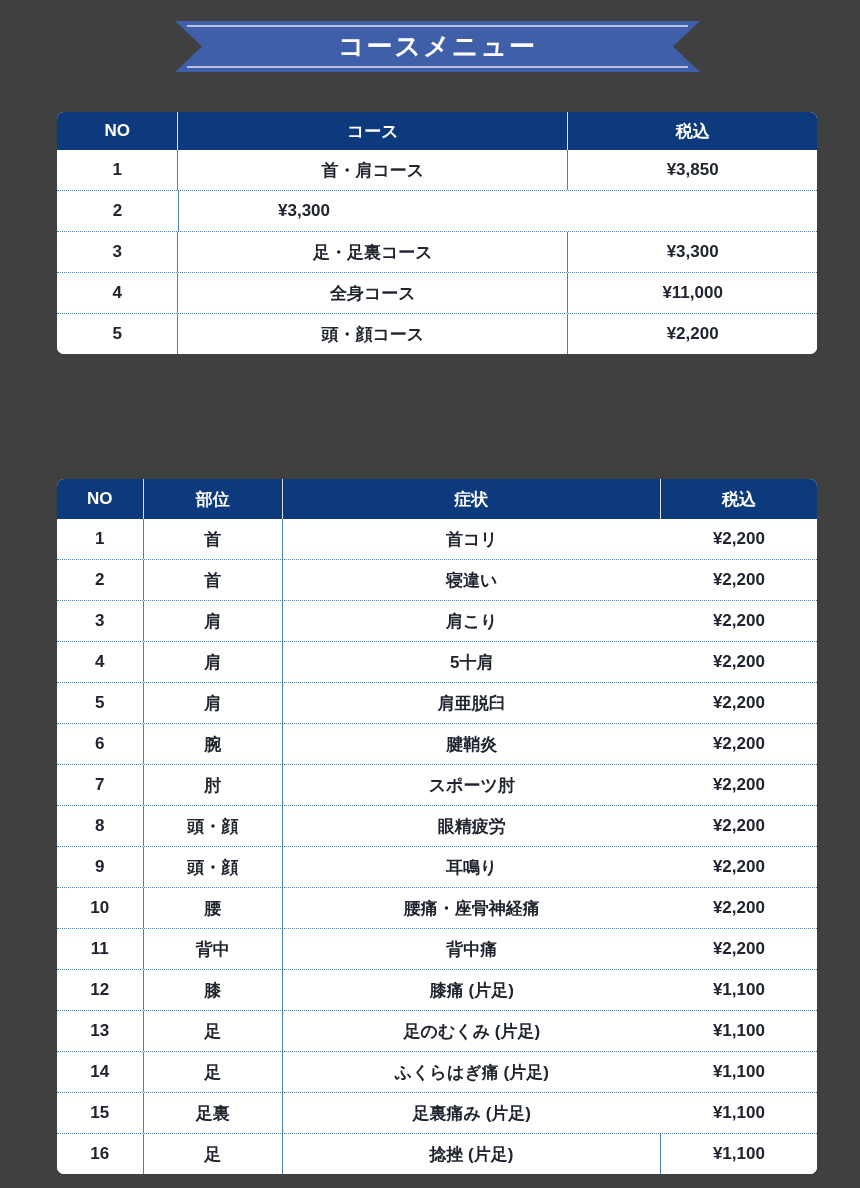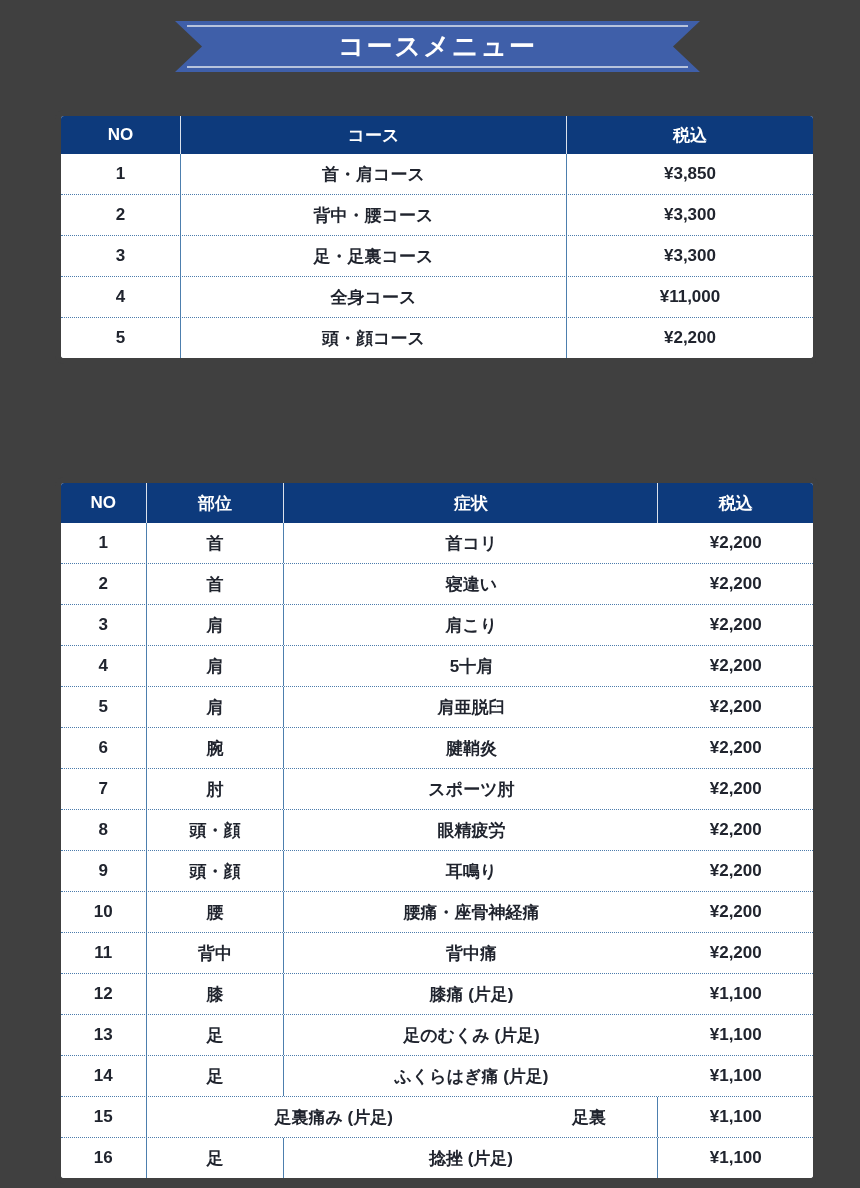--- a/index.html
+++ b/index.html
@@ -29,21 +29,21 @@
     display:flex; align-items:center; justify-content:center;
     color:#ffffff; font-weight:bold; font-size:26px; letter-spacing:2px;
   }
   #banner-course { top:21px; }
   #banner-part   { top:393px; }
 
   
   .price-table {
     position:absolute; left:55px; width:764px;
     background:#ffffff;
-    border:6px solid #404040;
+    border:2px solid #404040;
     border-radius:9px;
     overflow:hidden;
   }
   #course-table { top:110px; }
   #part-table   { top:477px; }
 
   .thead { display:flex; background:#0d3a7c; }
   .th {
     display:flex; align-items:center; justify-content:center;
     color:#ffffff; font-weight:bold; font-size:17px;
@@ -90,21 +90,20 @@
       <div class="th c1-price">税込</div>
     </div>
     <div class="tbody">
         <div class="row">
           <div class="cell c1-no sep">1</div>
           <div class="cell c1-course sep">首・肩コース</div>
           <div class="cell c1-price">¥3,850</div>
         </div>
         <div class="row">
           <div class="cell c1-no sep">2</div>
-          <div class="cell c1-course sep">背中・腰コース</div>
           <div class="cell c1-price">¥3,300</div>
         </div>
         <div class="row">
           <div class="cell c1-no sep">3</div>
           <div class="cell c1-course sep">足・足裏コース</div>
           <div class="cell c1-price">¥3,300</div>
         </div>
         <div class="row">
           <div class="cell c1-no sep">4</div>
           <div class="cell c1-course sep">全身コース</div>
@@ -206,22 +205,22 @@
           <div class="cell c2-price">¥1,100</div>
         </div>
         <div class="row">
           <div class="cell c2-no sep">14</div>
           <div class="cell c2-part sep">足</div>
           <div class="cell c2-sym">ふくらはぎ痛 (片足)</div>
           <div class="cell c2-price">¥1,100</div>
         </div>
         <div class="row">
           <div class="cell c2-no sep">15</div>
+          <div class="cell c2-part sep">足裏</div>
           <div class="cell c2-sym">足裏痛み (片足)</div>
-          <div class="cell c2-part sep">足裏</div>
           <div class="cell c2-price">¥1,100</div>
         </div>
         <div class="row">
           <div class="cell c2-no sep">16</div>
           <div class="cell c2-part sep">足</div>
           <div class="cell c2-sym">捻挫 (片足)</div>
           <div class="cell c2-price">¥1,100</div>
         </div>
       </div>
   </div>

